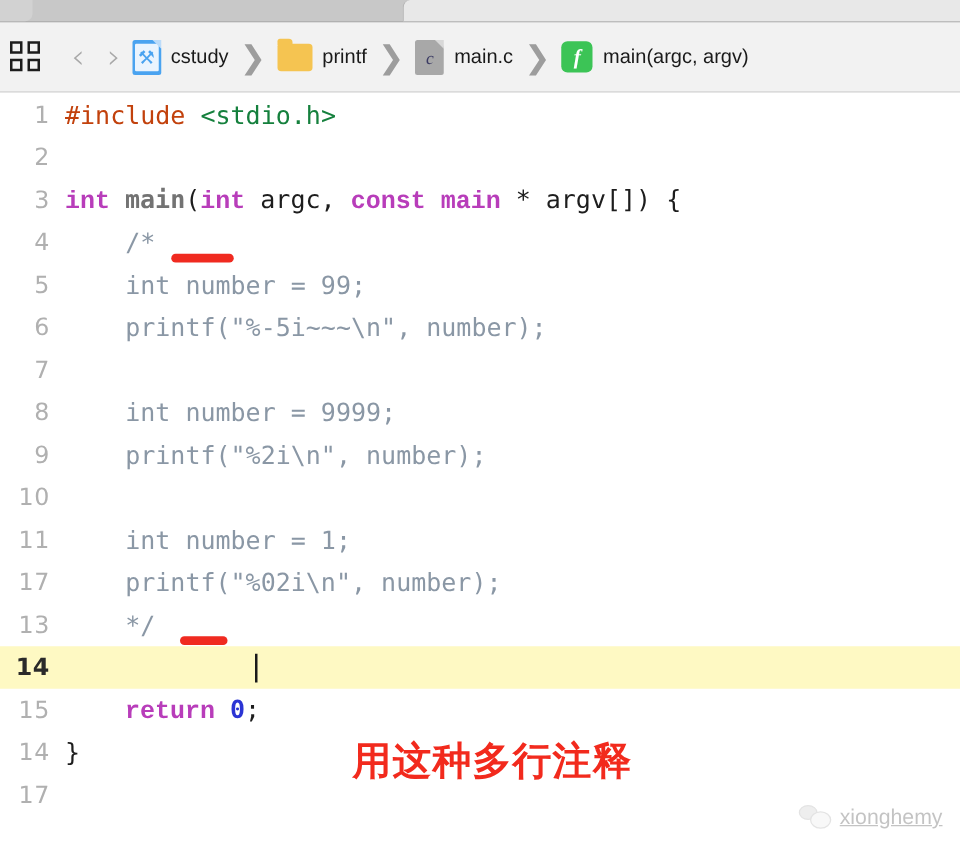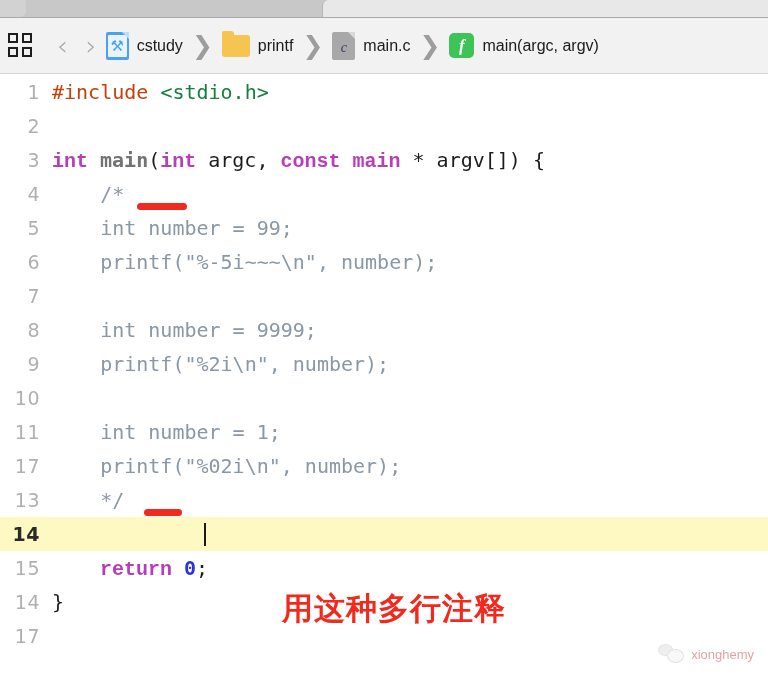--- a/index.html
+++ b/index.html
@@ -294,22 +294,23 @@
     position: absolute;
     border-radius: 50%;
     background: #d8d8d8;
     border: 1px solid #bdbdbd;
     box-sizing: border-box;
   }
   .wm-icon .b1 { left: 0;  top: 0;  width: 15px; height: 12px; }
   .wm-icon .b2 { left: 9px; top: 5px; width: 17px; height: 14px; background:#f0f0f0; }
   .wm-text {
     font-family: "Liberation Sans", sans-serif;
-    font-size: 13px;
-    color: #b91c1c;
+    font-size: 17px;
+    color: #737373;
+    text-decoration: underline;
   }
 </style>
 </head>
 <body>
 
 <div class="tabstrip">
   <div class="tab-inactive-left"></div>
   <div class="tab-active"></div>
 </div>
 

